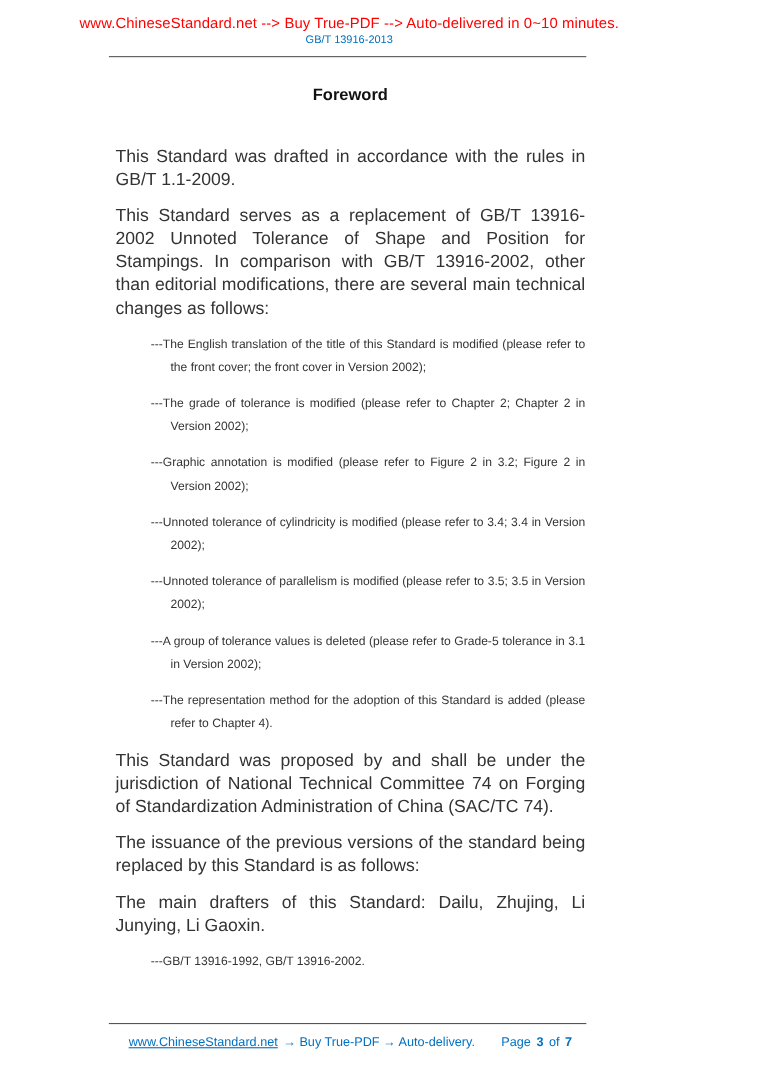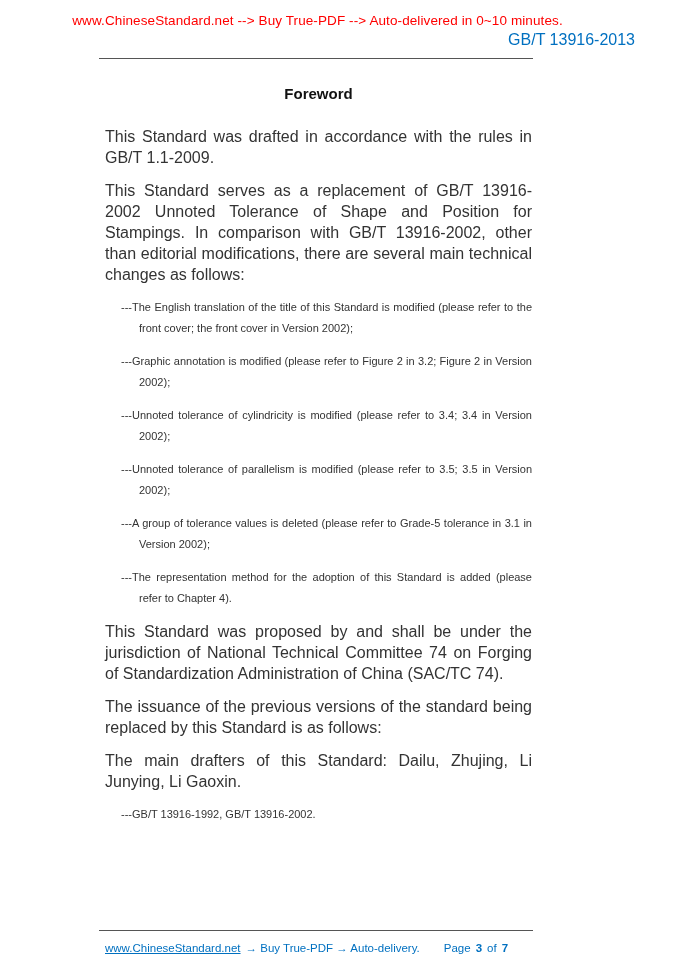--- a/index.html
+++ b/index.html
@@ -14,62 +14,61 @@
     overflow: hidden;
   }
   .header { padding-top: 13px; text-align: center; }
   .promo-top {
     color: #ff0000;
     font-size: 13.5px;
     letter-spacing: 0.1px;
   }
   .doc-number {
     color: #0070c0;
-    font-size: 16px;
+    font-size: 10px;
     margin-top: 3px;
-    text-align: right;
   }
   .rule {
     border-top: 1px solid #555555;
     height: 0;
     margin: 9px 102px 0 99px;
   }
   .content { margin: 0 103px 0 105px; }
   .doc-title {
     text-align: center;
     font-size: 15px;
     font-weight: bold;
     color: #111111;
     margin-top: 26px;
-    margin-bottom: 24px;
+    margin-bottom: 37px;
   }
   .para {
     font-size: 16px;
     line-height: 21px;
     text-align: justify;
     margin-bottom: 12px;
   }
   .change {
     font-size: 11px;
     line-height: 21px;
     text-align: justify;
-    margin-left: 16px;
+    margin-left: 32px;
     padding-left: 18px;
     text-indent: -18px;
     margin-bottom: 12px;
   }
   .footer {
     position: absolute;
     left: 0; right: 0; bottom: 0;
     height: 50px;
   }
   .footer .rule { margin-top: 0; }
   .footer-row {
     display: flex;
-    justify-content: flex-start;
+    justify-content: center;
     align-items: baseline;
     margin: 11px 103px 0 105px;
     font-size: 11.5px;
     color: #0070c0;
   }
   .footer-left { display: flex; gap: 5px; align-items: baseline; }
   .footer-link {
     color: #0070c0;
     text-decoration: underline;
     cursor: pointer;
@@ -88,20 +87,21 @@
     <div class="rule"></div>
   </div>
 
   <div class="content">
     <div class="doc-title">Foreword</div>
 
     <p class="para">This Standard was drafted in accordance with the rules in GB/T 1.1-2009.</p>
     <p class="para">This Standard serves as a replacement of GB/T 13916-2002 Unnoted Tolerance of Shape and Position for Stampings. In comparison with GB/T 13916-2002, other than editorial modifications, there are several main technical changes as follows:</p>
 
     <p class="change">---The English translation of the title of this Standard is modified (please refer to the front cover; the front cover in Version 2002);</p>
+    <p class="change">---The grade of tolerance is modified (please refer to Chapter 2; Chapter 2 in Version 2002);</p>
     <p class="change">---Graphic annotation is modified (please refer to Figure 2 in 3.2; Figure 2 in Version 2002);</p>
     <p class="change">---Unnoted tolerance of cylindricity is modified (please refer to 3.4; 3.4 in Version 2002);</p>
     <p class="change">---Unnoted tolerance of parallelism is modified (please refer to 3.5; 3.5 in Version 2002);</p>
     <p class="change">---A group of tolerance values is deleted (please refer to Grade-5 tolerance in 3.1 in Version 2002);</p>
     <p class="change">---The representation method for the adoption of this Standard is added (please refer to Chapter 4).</p>
 
     <p class="para">This Standard was proposed by and shall be under the jurisdiction of National Technical Committee 74 on Forging of Standardization Administration of China (SAC/TC 74).</p>
     <p class="para">The issuance of the previous versions of the standard being replaced by this Standard is as follows:</p>
     <p class="para">The main drafters of this Standard: Dailu, Zhujing, Li Junying, Li Gaoxin.</p>
 

